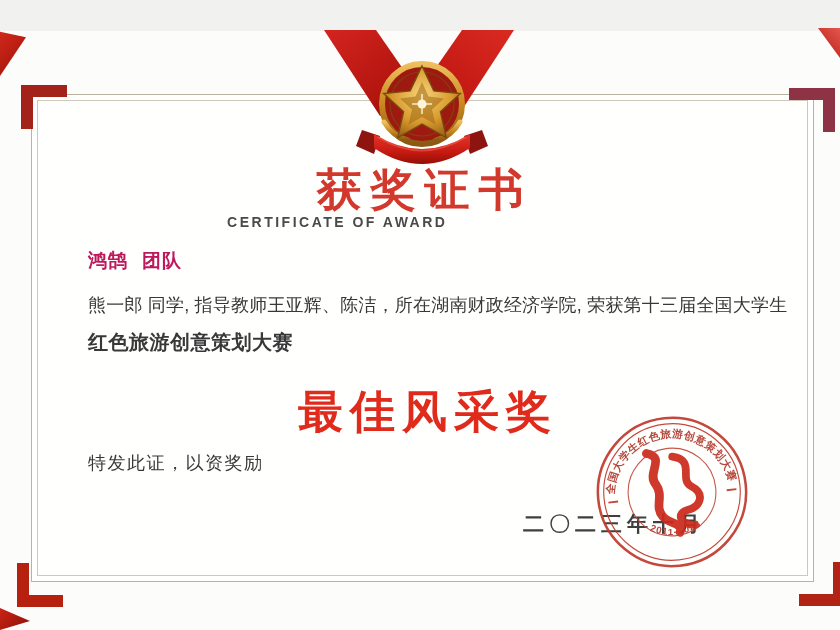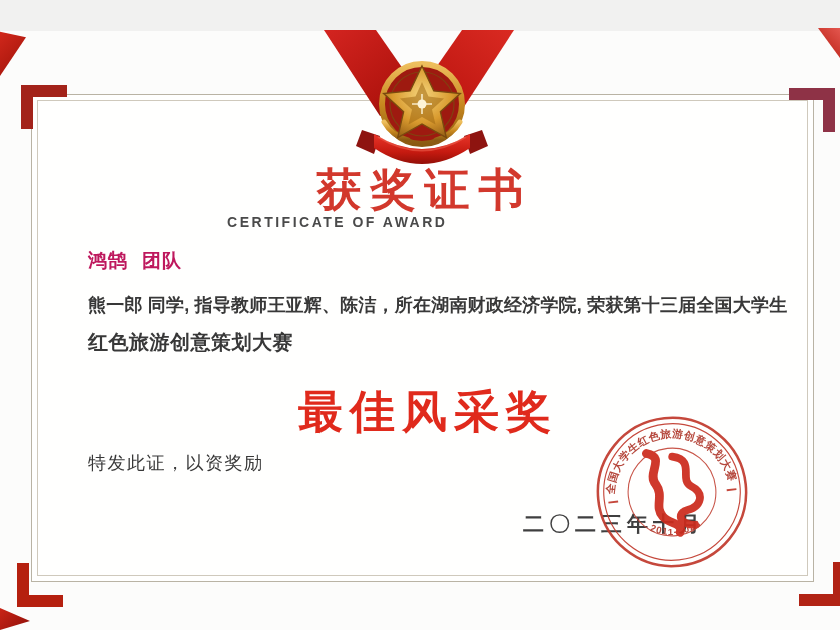--- a/index.html
+++ b/index.html
@@ -45,21 +45,21 @@
     font-size:14px;font-weight:600;color:var(--subtitle-gray,#4a4a4a);
     letter-spacing:2.5px;text-indent:2.5px;
   }
   .team-line{
     position:absolute;left:88px;top:248px;z-index:2;
     font-size:19px;font-weight:600;color:#be185d;letter-spacing:1px;
   }
   .team-line .team-label{margin-left:14px;}
   .body-line1{
     position:absolute;left:88px;top:293px;width:700px;z-index:2;
-    font-size:18px;font-weight:700;color:var(--body-text,#383838);letter-spacing:.2px;white-space:nowrap;
+    font-size:18px;font-weight:400;color:var(--body-text,#383838);letter-spacing:.2px;white-space:nowrap;
   }
   .body-line2{
     position:absolute;left:88px;top:329px;width:600px;z-index:2;
     font-size:20px;font-weight:600;color:var(--body-text,#383838);letter-spacing:.5px;
   }
   .award-name{
     position:absolute;left:0;top:382px;width:856px;text-align:center;z-index:2;
     font-size:45px;font-weight:bold;color:var(--award-red,#e02a1c);
     letter-spacing:7px;
   }

